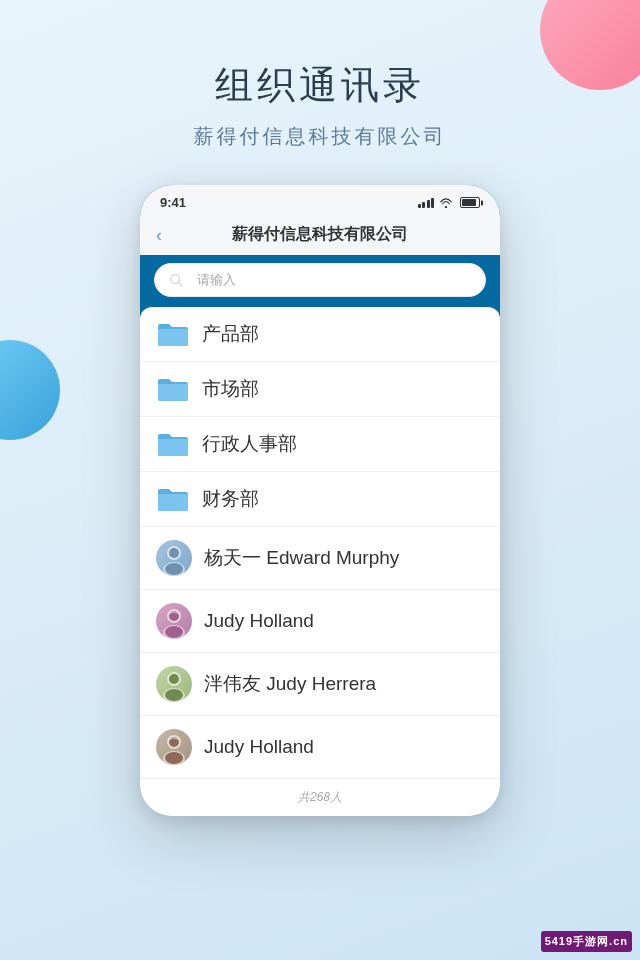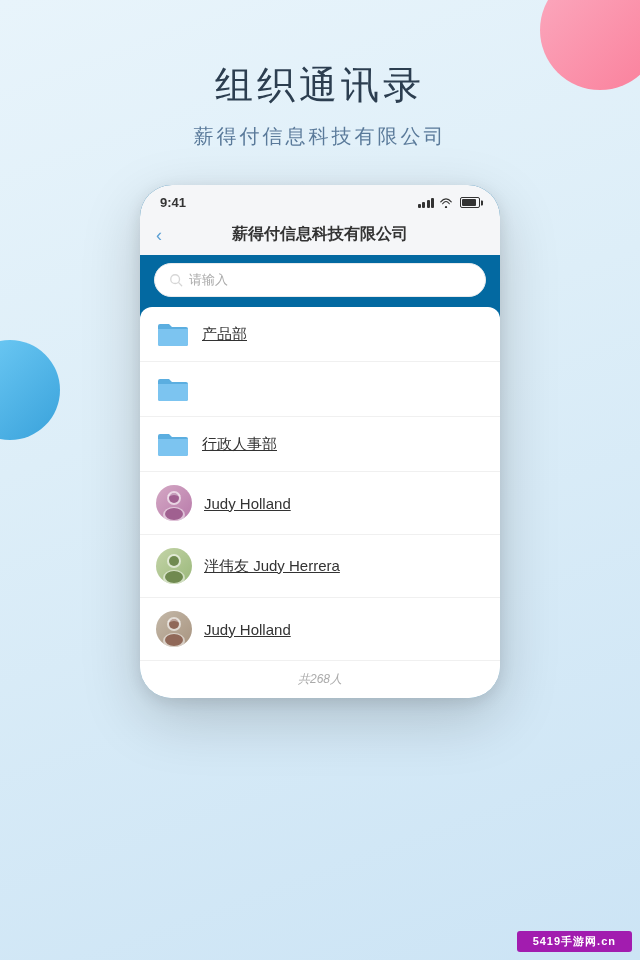--- a/index.html
+++ b/index.html
@@ -169,21 +169,21 @@
     }
 
     
     .search-bar {
       margin: 8px 14px 4px;
       background: #fff;
       border-radius: 20px;
       display: flex;
       align-items: center;
       padding: 7px 14px;
-      gap: 6px;
+      gap: 14px;
       border: 1px solid #e8eaec;
     }
 
     .search-icon-svg {
       width: 14px;
       height: 14px;
       opacity: 0.4;
     }
 
     .search-placeholder {
@@ -211,24 +211,23 @@
     }
 
     
     .folder-icon {
       width: 34px;
       height: 28px;
       flex-shrink: 0;
     }
 
     .item-label {
-      font-size: 15px;
+      font-size: 19px;
       color: #333;
       flex: 1;
-      text-decoration: underline;
     }
 
     
     .avatar {
       width: 36px;
       height: 36px;
       border-radius: 50%;
       flex-shrink: 0;
       overflow: hidden;
       background: #ddd;
@@ -268,25 +267,25 @@
       font-size: 12px;
       color: #aaa;
       font-style: italic;
     }
 
     
     .watermark {
       position: absolute;
       bottom: 8px;
       right: 8px;
-      background: #a21caf;
+      background: #701a75;
       color: #fff;
       font-size: 11px;
       font-weight: bold;
-      padding: 3px 16px;
+      padding: 3px 4px;
       border-radius: 3px;
       letter-spacing: 1px;
     }
   </style>
 </head>
 <body>
 
 <div class="bg-circle-pink"></div>
 <div class="bg-circle-blue"></div>
 
@@ -340,31 +339,50 @@
       <span class="item-label">产品部</span>
     </div>
 
 
 
     <div class="list-item">
       <svg class="folder-icon" viewBox="0 0 34 28">
         <path d="M2 6 Q2 4 4 4 H13 L16 7 H30 Q32 7 32 9 V24 Q32 26 30 26 H4 Q2 26 2 24 Z" fill="#5baee0"></path>
         <path d="M2 9 H32 V24 Q32 26 30 26 H4 Q2 26 2 24 Z" fill="#7cc4f0"></path>
       </svg>
+      <span class="item-label">市场部</span>
     </div>
 
     <div class="list-item">
       <svg class="folder-icon" viewBox="0 0 34 28">
         <path d="M2 6 Q2 4 4 4 H13 L16 7 H30 Q32 7 32 9 V24 Q32 26 30 26 H4 Q2 26 2 24 Z" fill="#5baee0"></path>
         <path d="M2 9 H32 V24 Q32 26 30 26 H4 Q2 26 2 24 Z" fill="#7cc4f0"></path>
       </svg>
       <span class="item-label">行政人事部</span>
     </div>
 
-
+    <div class="list-item">
+      <svg class="folder-icon" viewBox="0 0 34 28">
+        <path d="M2 6 Q2 4 4 4 H13 L16 7 H30 Q32 7 32 9 V24 Q32 26 30 26 H4 Q2 26 2 24 Z" fill="#5baee0"></path>
+        <path d="M2 9 H32 V24 Q32 26 30 26 H4 Q2 26 2 24 Z" fill="#7cc4f0"></path>
+      </svg>
+      <span class="item-label">财务部</span>
+    </div>
+
+    <div class="list-item">
+      <div class="avatar avatar-1">
+        <svg width="36" height="36" viewBox="0 0 36 36">
+          <circle cx="18" cy="13" r="7" fill="rgba(255,255,255,0.6)"></circle>
+          <ellipse cx="18" cy="30" rx="11" ry="8" fill="rgba(255,255,255,0.5)"></ellipse>
+          <circle cx="18" cy="13" r="5" fill="#7090b0"></circle>
+          <ellipse cx="18" cy="29" rx="9" ry="6" fill="#7090b0"></ellipse>
+        </svg>
+      </div>
+      <span class="item-label">杨天一  Edward Murphy</span>
+    </div>
 
     <div class="list-item">
       <div class="avatar avatar-2">
         <svg width="36" height="36" viewBox="0 0 36 36">
           <circle cx="18" cy="13" r="7" fill="rgba(255,255,255,0.6)"></circle>
           <ellipse cx="18" cy="30" rx="11" ry="8" fill="rgba(255,255,255,0.5)"></ellipse>
           <circle cx="18" cy="13" r="5" fill="#a06090"></circle>
           <ellipse cx="18" cy="29" rx="9" ry="6" fill="#a06090"></ellipse>
           <path d="M12 11 Q18 7 24 11" stroke="rgba(255,255,255,0.4)" stroke-width="2" fill="none"></path>
         </svg>

